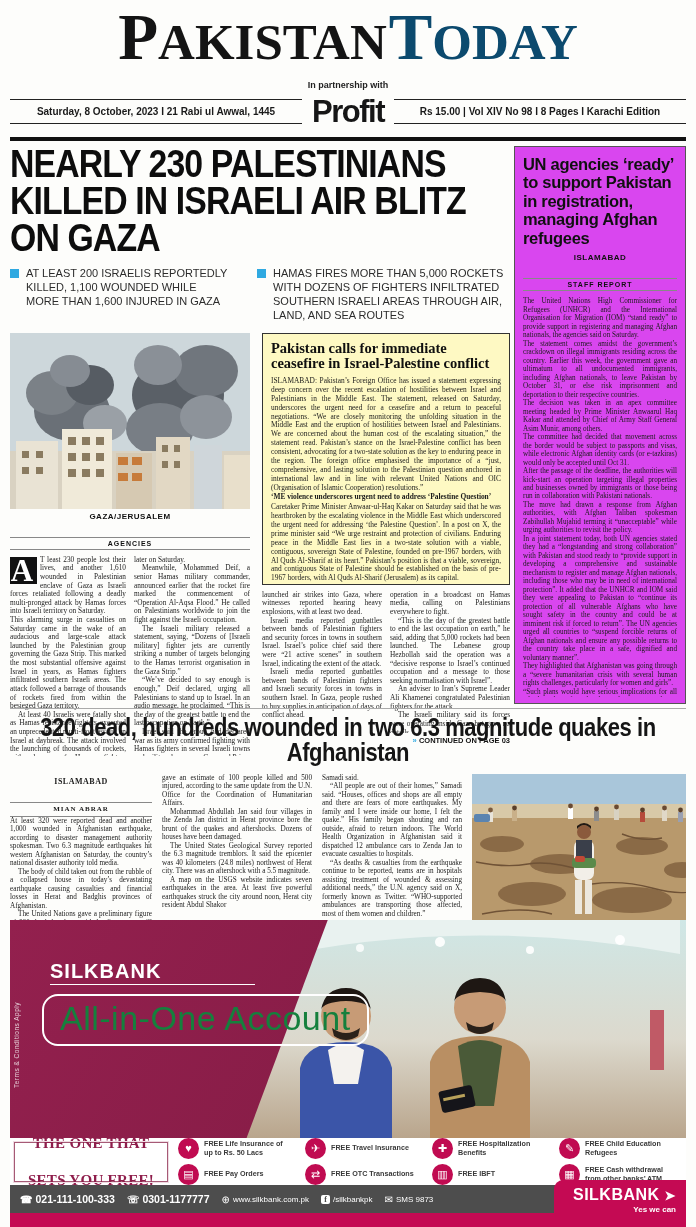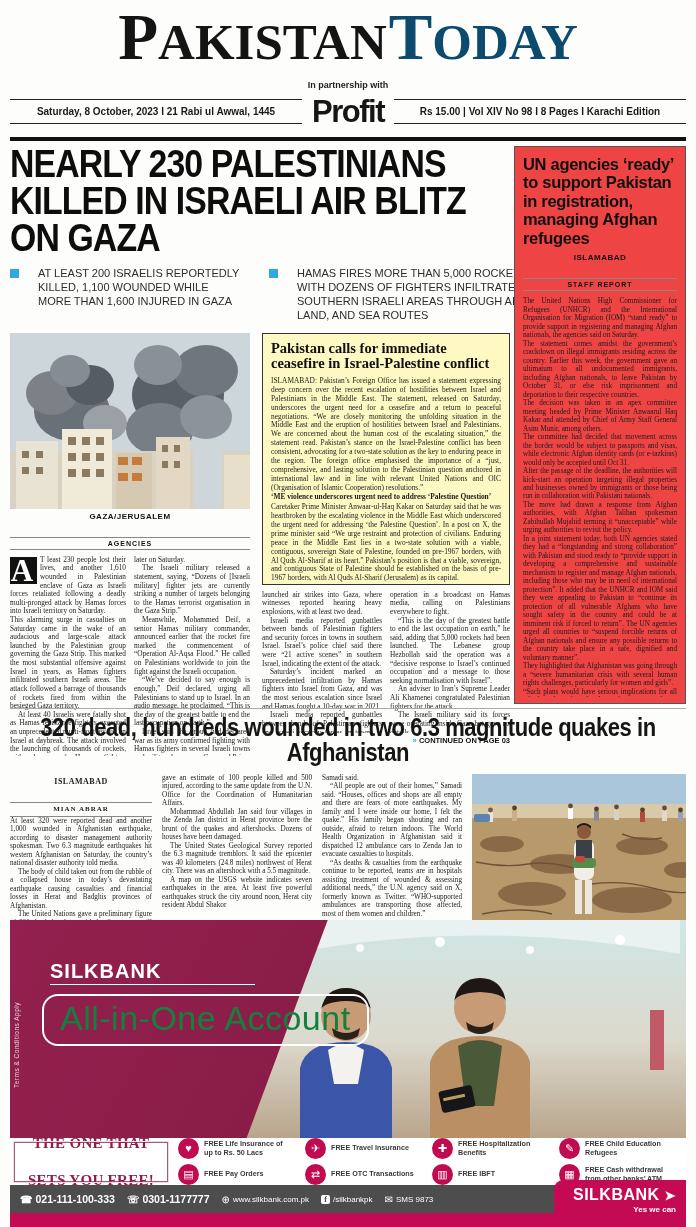--- a/index.html
+++ b/index.html
@@ -20,21 +20,21 @@
   .info-cell{flex:1;border-top:1.5px solid #222;border-bottom:1.5px solid #222;
              text-align:center;font-size:10px;font-weight:700;padding:6px 0;color:#1a1a1a;}
   .profit-logo{font-size:31px;font-weight:900;letter-spacing:-1.5px;color:#161616;line-height:1;}
   .thick-rule{position:absolute;top:137px;left:10px;width:676px;height:4px;background:#111;}
 
   
   .lead{position:absolute;top:146px;left:10px;width:500px;height:558px;}
   .lead-headline{width:562px;transform:scaleX(.89);transform-origin:top left;
                  font-size:38px;font-weight:900;letter-spacing:-1px;line-height:.97;color:#0d0d0d;}
   .bullets{display:flex;gap:26px;margin-top:9px;}
-  .bullet{display:flex;gap:19px;align-items:flex-start;}
+  .bullet{display:flex;gap:7px;align-items:flex-start;}
   .bullet-sq{width:9px;height:9px;background:#2fa9e1;margin-top:3px;flex:none;}
   .bullet-text{font-size:11px;line-height:1.3;font-weight:500;color:#2c2c2c;text-transform:uppercase;}
   .bullet:nth-child(1) .bullet-text{width:205px;}
   .bullet:nth-child(2) .bullet-text{width:252px;}
   .story-grid{display:flex;gap:12px;margin-top:10px;}
   .half-left{width:240px;}
   .half-right{width:248px;}
   .photo-frame{width:240px;height:176px;overflow:hidden;background:#ccd6da;}
   .byline-block{text-align:center;margin-top:3px;}
   .byline-loc{font-size:8px;font-weight:700;letter-spacing:.5px;border-bottom:1px solid #888;padding-bottom:16px;}
@@ -53,21 +53,21 @@
   .cease-head{font-family:"Liberation Serif",serif;font-weight:700;font-size:14.5px;line-height:1.08;color:#0f0f0f;margin-bottom:5px;}
   .cease-body{font-family:"Liberation Serif",serif;font-size:7.4px;line-height:1.2;text-align:justify;color:#1b1b1b;}
   .cease-body p{margin:0 0 1px 0;}
   .cease-sub{font-weight:700;}
   .half-right .body-cols .news-col{height:142px;}
   .continued{margin-top:3px;text-align:right;font-size:7.5px;font-weight:700;color:#111;}
   .continued .marker{color:#2fa9e1;font-weight:900;}
 
   
   .sidebar{position:absolute;top:146px;left:514px;width:172px;height:558px;box-sizing:border-box;
-           border:1px solid #555;background:#ef4444;padding:8px 8px;overflow:hidden;}
+           border:1px solid #555;background:#d946ef;padding:8px 8px;overflow:hidden;}
   .side-head{font-size:16.5px;font-weight:800;line-height:1.12;letter-spacing:-.3px;color:#101010;}
   .side-byline{text-align:center;margin-top:6px;}
   .side-body{margin-top:6px;font-family:"Liberation Serif",serif;font-size:7.2px;line-height:1.18;
              text-align:justify;color:#1b1b1b;height:400px;overflow:hidden;}
   .side-body p{margin:0;text-indent:0;}
 
   
   .quake{position:absolute;top:708px;left:10px;width:676px;}
   .quake-rule{border-top:1px solid #aaa;margin-bottom:6px;}
   .quake-head{width:768px;transform:scaleX(.88);transform-origin:top left;text-align:center;
@@ -199,42 +199,41 @@
           <div class="byline-loc">GAZA/JERUSALEM</div>
           <div class="byline-name">AGENCIES</div>
         </div>
         <div class="body-cols">
           <div class="news-col">
             <p><span class="dropcap">A</span><span>T least 230 people lost their lives, and another 1,610 wounded in Palestinian enclave of Gaza as Israeli forces retaliated following a deadly multi-pronged attack by Hamas forces into Israeli territory on Saturday.</span></p>
             <span><p>This alarming surge in casualties on Saturday came in the wake of an audacious and large-scale attack launched by the Palestinian group governing the Gaza Strip. This marked the most substantial offensive against Israel in years, as Hamas fighters infiltrated southern Israeli areas. The attack followed a barrage of thousands of rockets fired from within the besieged Gaza territory.</p><p>At least 40 Israelis were fatally shot as Hamas resistance fighters executed an unprecedented multi-front assault on Israel at daybreak. The attack involved the launching of thousands of rockets, with dozens of Hamas fighters infiltrating the heavily fortified Israeli border through air, land, and sea routes. The attack caught the country off-guard on a major holiday.</p></span>
           </div>
           <div class="news-col">
               <p>later on Saturday.</p>
+              <p>Meanwhile, Mohammed Deif, a senior Hamas military commander, announced earlier that the rocket fire marked the commencement of “Operation Al-Aqsa Flood.” He called on Palestinians worldwide to join the fight against the Israeli occupation.</p>
               <p>The Israeli military released a statement, saying, “Dozens of [Israeli military] fighter jets are currently striking a number of targets belonging to the Hamas terrorist organisation in the Gaza Strip.”</p>
-              <p>Meanwhile, Mohammed Deif, a senior Hamas military commander, announced earlier that the rocket fire marked the commencement of “Operation Al-Aqsa Flood.” He called on Palestinians worldwide to join the fight against the Israeli occupation.</p>
               <p>“We’ve decided to say enough is enough,” Deif declared, urging all Palestinians to stand up to Israel. In an audio message, he proclaimed, “This is the day of the greatest battle to end the last occupation on Earth.”</p>
               <p>Israel said the group had declared war as its army confirmed fighting with Hamas fighters in several Israeli towns and military bases near Gaza and Prime Minister Benjamin Netanyahu vowed to retaliate.</p>
             </div>
         </div>
       </div>
 
       <div class="half-right">
         <div class="cease-box">
           <div class="cease-head">Pakistan calls for immediate ceasefire in Israel-Palestine conflict</div>
           <div class="cease-body">
             <p>ISLAMABAD: Pakistan’s Foreign Office has issued a statement expressing deep concern over the recent escalation of hostilities between Israel and Palestinians in the Middle East. The statement, released on Saturday, underscores the urgent need for a ceasefire and a return to peaceful negotiations. “We are closely monitoring the unfolding situation in the Middle East and the eruption of hostilities between Israel and Palestinians. We are concerned about the human cost of the escalating situation,” the statement read. Pakistan’s stance on the Israel-Palestine conflict has been consistent, advocating for a two-state solution as the key to enduring peace in the region. The foreign office emphasised the importance of a “just, comprehensive, and lasting solution to the Palestinian question anchored in international law and in line with relevant United Nations and OIC (Organisation of Islamic Cooperation) resolutions.”</p>
             <p class="cease-sub">‘ME violence underscores urgent need to address ‘Palestine Question’</p>
             <span><p>Caretaker Prime Minister Anwaar-ul-Haq Kakar on Saturday said that he was heartbroken by the escalating violence in the Middle East which underscored the urgent need for addressing ‘the Palestine Question’. In a post on X, the prime minister said “We urge restraint and protection of civilians. Enduring peace in the Middle East lies in a two-state solution with a viable, contiguous, sovereign State of Palestine, founded on pre-1967 borders, with Al Quds Al-Sharif at its heart.” Pakistan’s position is that a viable, sovereign, and contiguous State of Palestine should be established on the basis of pre-1967 borders, with Al Quds Al-Sharif (Jerusalem) as its capital.</p><p>This stance aligns with the international community’s efforts to find a peaceful resolution to the long-standing conflict. STAFF REPORT</p></span>
           </div>
         </div>
         <div class="body-cols">
           <div class="news-col">
               <p>launched air strikes into Gaza, where witnesses reported hearing heavy explosions, with at least two dead.</p>
               <p>Israeli media reported gunbattles between bands of Palestinian fighters and security forces in towns in southern Israel. Israel’s police chief said there were “21 active scenes” in southern Israel, indicating the extent of the attack.</p>
-              <p>Saturday’s incident marked an unprecedented infiltration by Hamas fighters into Israel from Gaza, and was the most serious escalation since Israel and Hamas fought a 10-day war in 2021.</p>
               <p>Israeli media reported gunbattles between bands of Palestinian fighters and Israeli security forces in towns in southern Israel. In Gaza, people rushed to buy supplies in anticipation of days of conflict ahead.</p>
             </div>
           <div class="news-col">
               <p>operation in a broadcast on Hamas media, calling on Palestinians everywhere to fight.</p>
               <p>“This is the day of the greatest battle to end the last occupation on earth,” he said, adding that 5,000 rockets had been launched. The Lebanese group Hezbollah said the operation was a “decisive response to Israel’s continued occupation and a message to those seeking normalisation with Israel”.</p>
               <p>An adviser to Iran’s Supreme Leader Ali Khamenei congratulated Palestinian fighters for the attack.</p>
               <p>The Israeli military said its forces were operating inside Gaza but gave no details.</p>
             </div>
         </div>
         <div class="continued">

